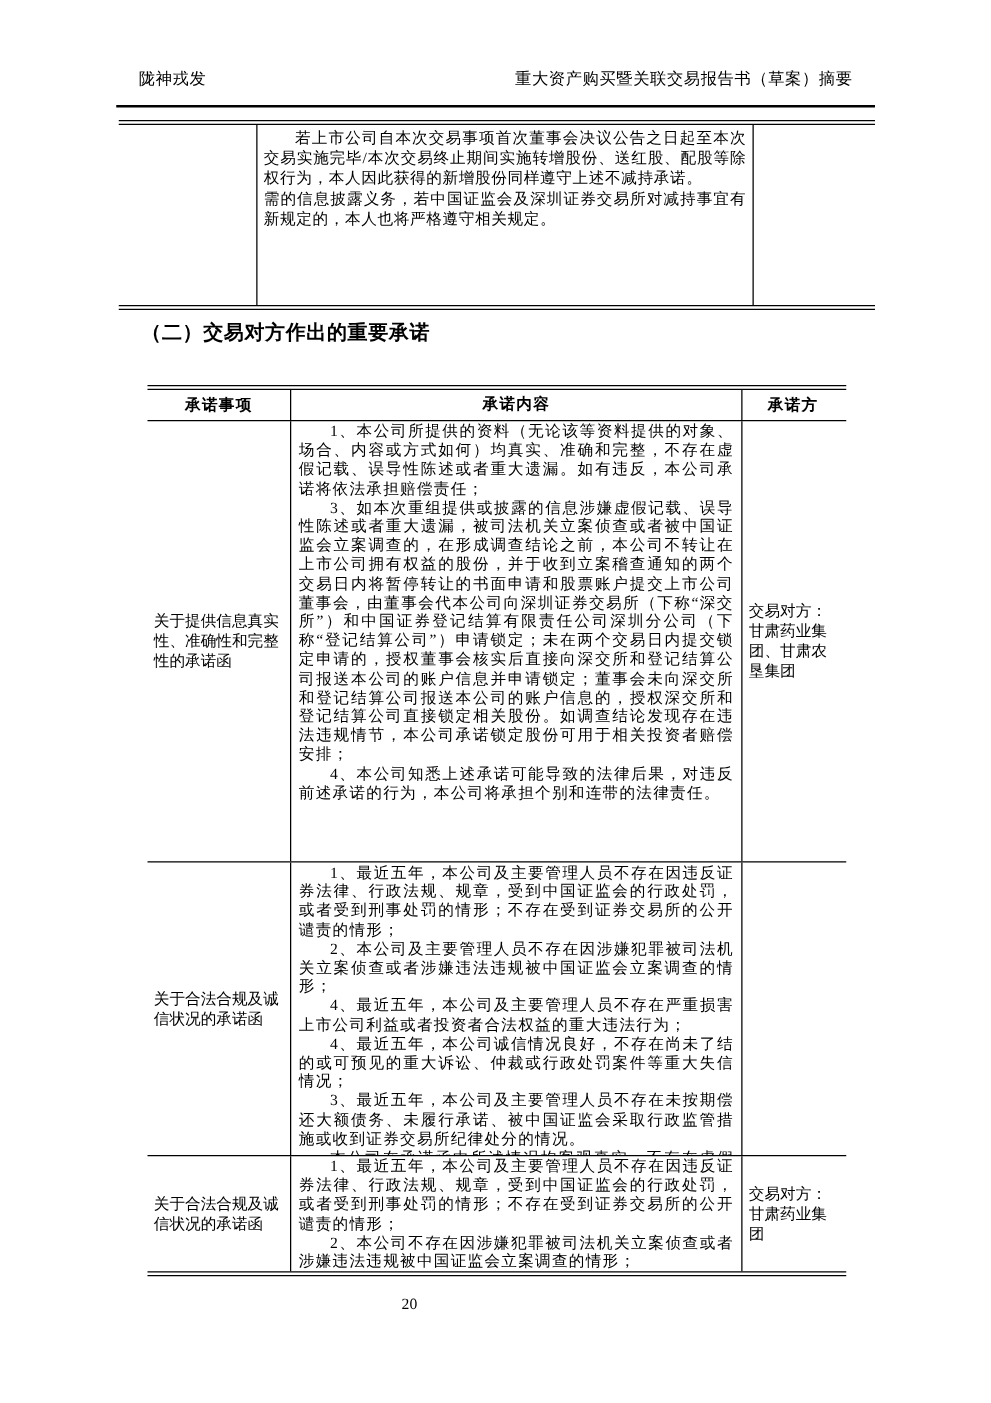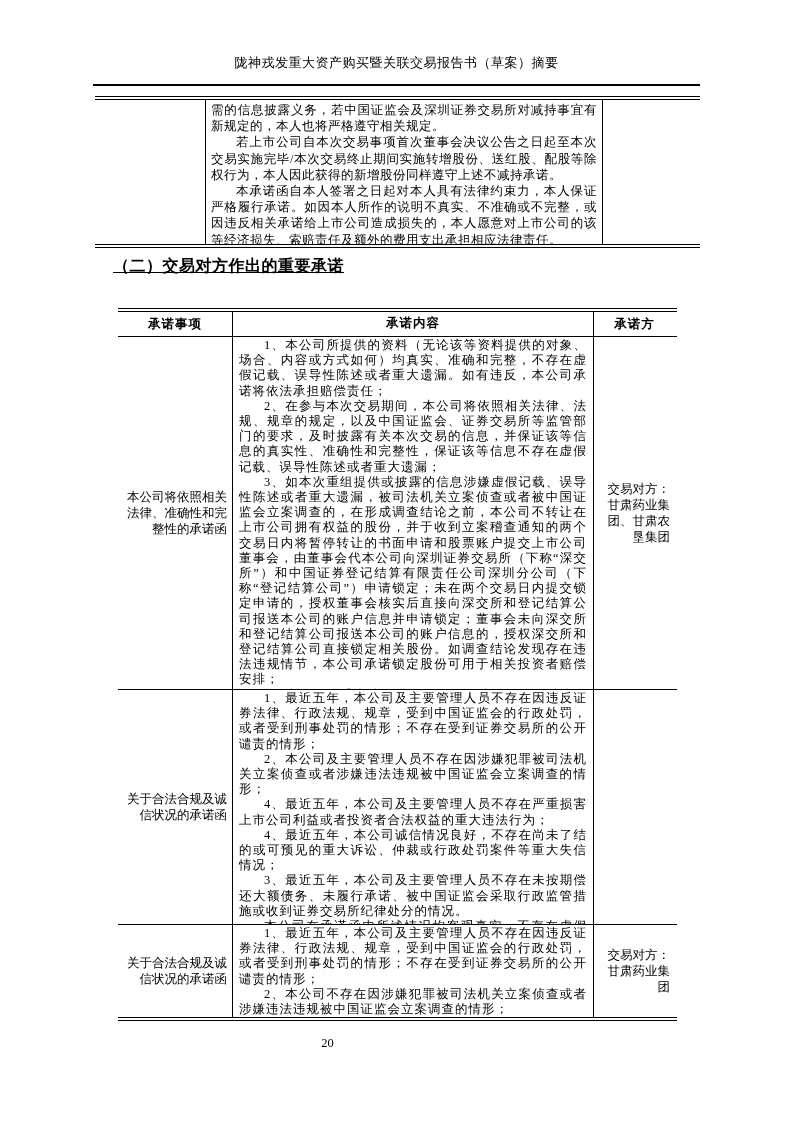--- a/index.html
+++ b/index.html
@@ -8,21 +8,21 @@
     width:793px;height:1122px;
     background:#fff;
     color:#000;
     font-family:"Liberation Serif","DejaVu Serif",serif;
     overflow:hidden;
   }
   
   .hdr{
     position:absolute;left:93px;top:54px;width:607px;
     box-sizing:border-box;padding:0 18px;
-    display:flex;justify-content:center;align-items:flex-end;
+    display:flex;justify-content:space-between;align-items:flex-end;
     font-size:13px;letter-spacing:0.5px;
   }
   .hdr-rule{
     position:absolute;left:93px;top:84px;width:607px;
     border-top:2px solid #000;
   }
   
   .t1{
     position:absolute;left:95px;top:96px;width:605px;height:152px;
     box-sizing:border-box;
@@ -34,21 +34,21 @@
   .t1 .c.mid{
     border-left:1px solid #000;border-right:1px solid #000;
     padding:2px 5px 0 5px;
     font-size:12.5px;line-height:16.2px;letter-spacing:0.5px;
     text-align:justify;
   }
   
   .heading{
     position:absolute;left:113px;top:256px;
     font-family:"Liberation Sans","DejaVu Sans",sans-serif;
-    font-weight:bold;font-size:16px;letter-spacing:0.5px;text-decoration:underline;
+    font-weight:bold;font-size:16px;letter-spacing:0.5px;
   }
   
   .t2{
     position:absolute;left:118px;top:308px;width:559px;
     box-sizing:border-box;
     border-top:4px double #000;border-bottom:4px double #000;
   }
   .t2 .row{display:grid;grid-template-columns:114px 362px 81px;}
   .t2 .row + .row{border-top:1px solid #000;}
   .t2 .hrow{height:24px;}
@@ -57,21 +57,21 @@
   .t2 .r3{height:92px;}
   .t2 .cell{box-sizing:border-box;overflow:hidden;}
   .t2 .cell.mid{
     border-left:1px solid #000;border-right:1px solid #000;
     padding:1px 6px 0 6px;
     font-size:12.5px;line-height:15.2px;letter-spacing:1px;
     text-align:justify;
   }
   .t2 .cell.side{
     display:flex;align-items:center;justify-content:center;
-    text-align:right;
+    text-align:left;
     font-size:12.5px;line-height:16px;padding:2px 5px;
   }
   .t2 .hrow .cell{
     display:flex;align-items:center;justify-content:center;
     font-weight:bold;font-size:12.5px;letter-spacing:1px;
     padding:0;
   }
   .p{margin:0;text-indent:2em;}
   .p.cont{text-indent:0;}
   
@@ -87,41 +87,39 @@
 
   <div class="hdr">
     <span>陇神戎发</span>
     <span>重大资产购买暨关联交易报告书（草案）摘要</span>
   </div>
   <div class="hdr-rule"></div>
 
   <div class="t1">
     <div class="c"></div>
     <div class="c mid">
+      <p class="p">若上市公司自本次交易事项首次董事会决议公告之日起至本次交易实施完毕/本次交易终止期间实施转增股份、送红股、配股等除权行为，本人因此获得的新增股份同样遵守上述不减持承诺。</p>
       <p class="p cont">需的信息披露义务，若中国证监会及深圳证券交易所对减持事宜有新规定的，本人也将严格遵守相关规定。</p>
-      <p class="p">若上市公司自本次交易事项首次董事会决议公告之日起至本次交易实施完毕/本次交易终止期间实施转增股份、送红股、配股等除权行为，本人因此获得的新增股份同样遵守上述不减持承诺。</p>
-      <p class="p">本承诺函自本人签署之日起对本人具有法律约束力，本人保证严格履行承诺。如因本人所作的说明不真实、不准确或不完整，或因违反相关承诺给上市公司造成损失的，本人愿意对上市公司的该等经济损失、索赔责任及额外的费用支出承担相应法律责任。</p>
     </div>
     <div class="c"></div>
   </div>
 
   <div class="heading">（二）交易对方作出的重要承诺</div>
 
   <div class="t2">
     <div class="row hrow">
       <div class="cell side">承诺事项</div>
       <div class="cell mid">承诺内容</div>
       <div class="cell side">承诺方</div>
     </div>
 
     <div class="row r1">
-      <div class="cell side">本公司将依照相关法律、准确性和完整性的承诺函</div>
+      <div class="cell side">关于提供信息真实性、准确性和完整性的承诺函</div>
       <div class="cell mid">
         <p class="p">1、本公司所提供的资料（无论该等资料提供的对象、场合、内容或方式如何）均真实、准确和完整，不存在虚假记载、误导性陈述或者重大遗漏。如有违反，本公司承诺将依法承担赔偿责任；</p>
-        <p class="p">2、在参与本次交易期间，本公司将依照相关法律、法规、规章的规定，以及中国证监会、证券交易所等监管部门的要求，及时披露有关本次交易的信息，并保证该等信息的真实性、准确性和完整性，保证该等信息不存在虚假记载、误导性陈述或者重大遗漏；</p>
         <p class="p">3、如本次重组提供或披露的信息涉嫌虚假记载、误导性陈述或者重大遗漏，被司法机关立案侦查或者被中国证监会立案调查的，在形成调查结论之前，本公司不转让在上市公司拥有权益的股份，并于收到立案稽查通知的两个交易日内将暂停转让的书面申请和股票账户提交上市公司董事会，由董事会代本公司向深圳证券交易所（下称“深交所”）和中国证券登记结算有限责任公司深圳分公司（下称“登记结算公司”）申请锁定；未在两个交易日内提交锁定申请的，授权董事会核实后直接向深交所和登记结算公司报送本公司的账户信息并申请锁定；董事会未向深交所和登记结算公司报送本公司的账户信息的，授权深交所和登记结算公司直接锁定相关股份。如调查结论发现存在违法违规情节，本公司承诺锁定股份可用于相关投资者赔偿安排；</p>
         <p class="p">4、本公司知悉上述承诺可能导致的法律后果，对违反前述承诺的行为，本公司将承担个别和连带的法律责任。</p>
       </div>
       <div class="cell side">交易对方：甘肃药业集团、甘肃农垦集团</div>
     </div>
 
     <div class="row r2">
       <div class="cell side">关于合法合规及诚信状况的承诺函</div>
       <div class="cell mid">
         <p class="p">1、最近五年，本公司及主要管理人员不存在因违反证券法律、行政法规、规章，受到中国证监会的行政处罚，或者受到刑事处罚的情形；不存在受到证券交易所的公开谴责的情形；</p>

